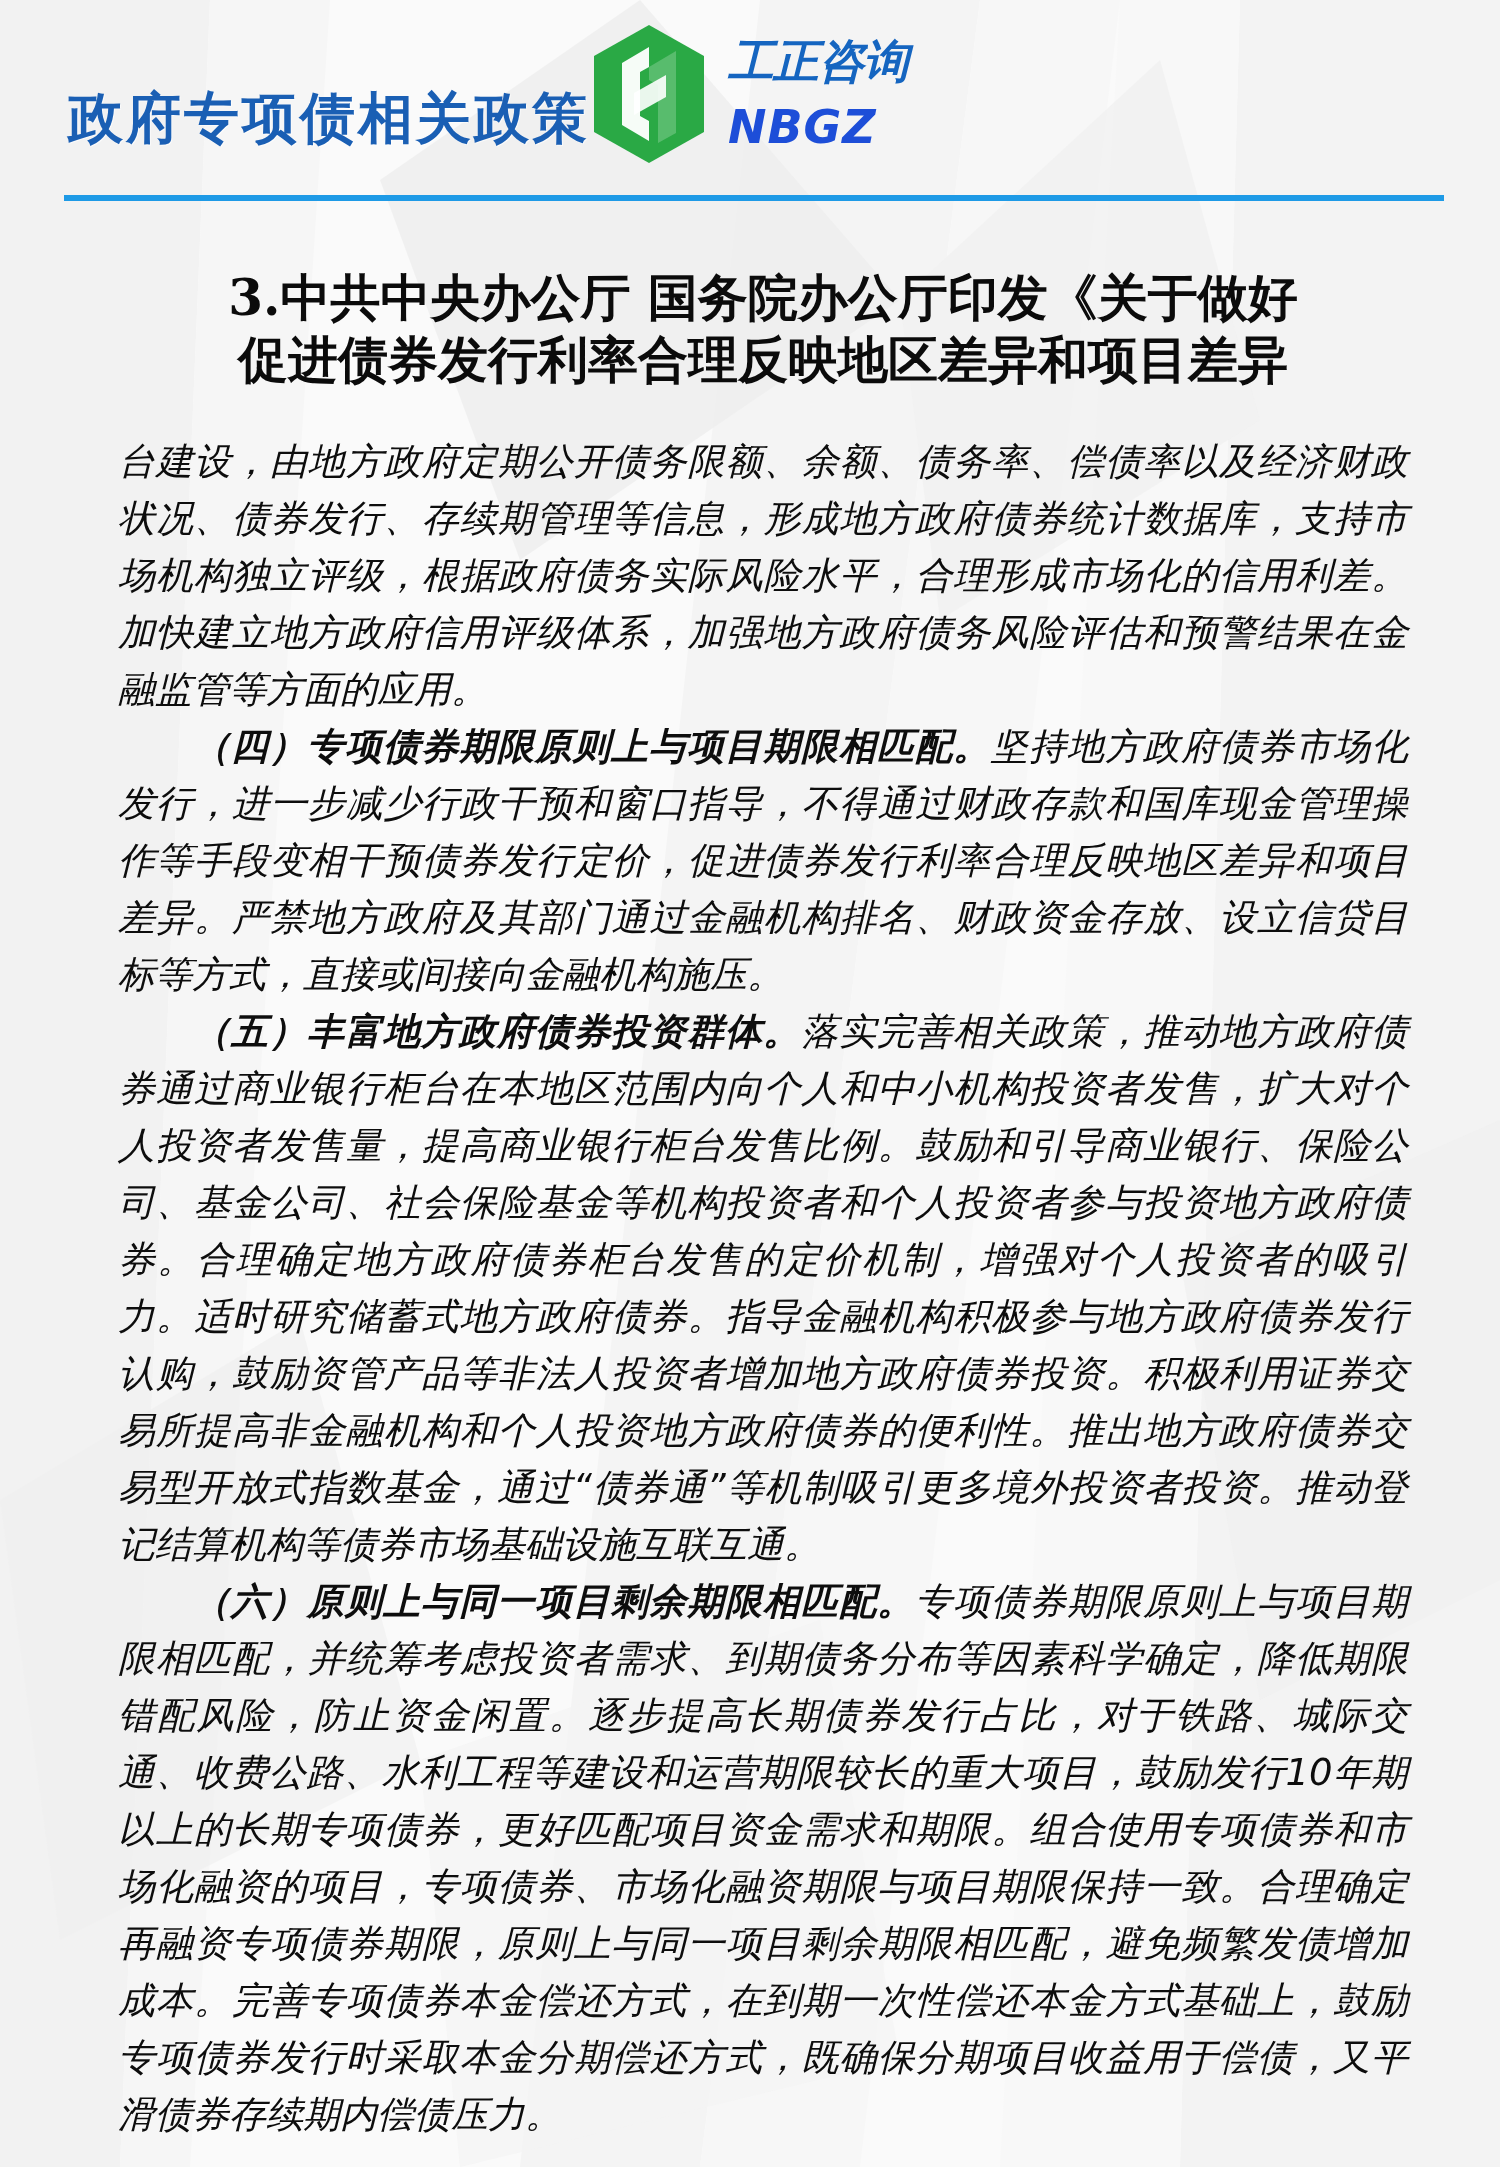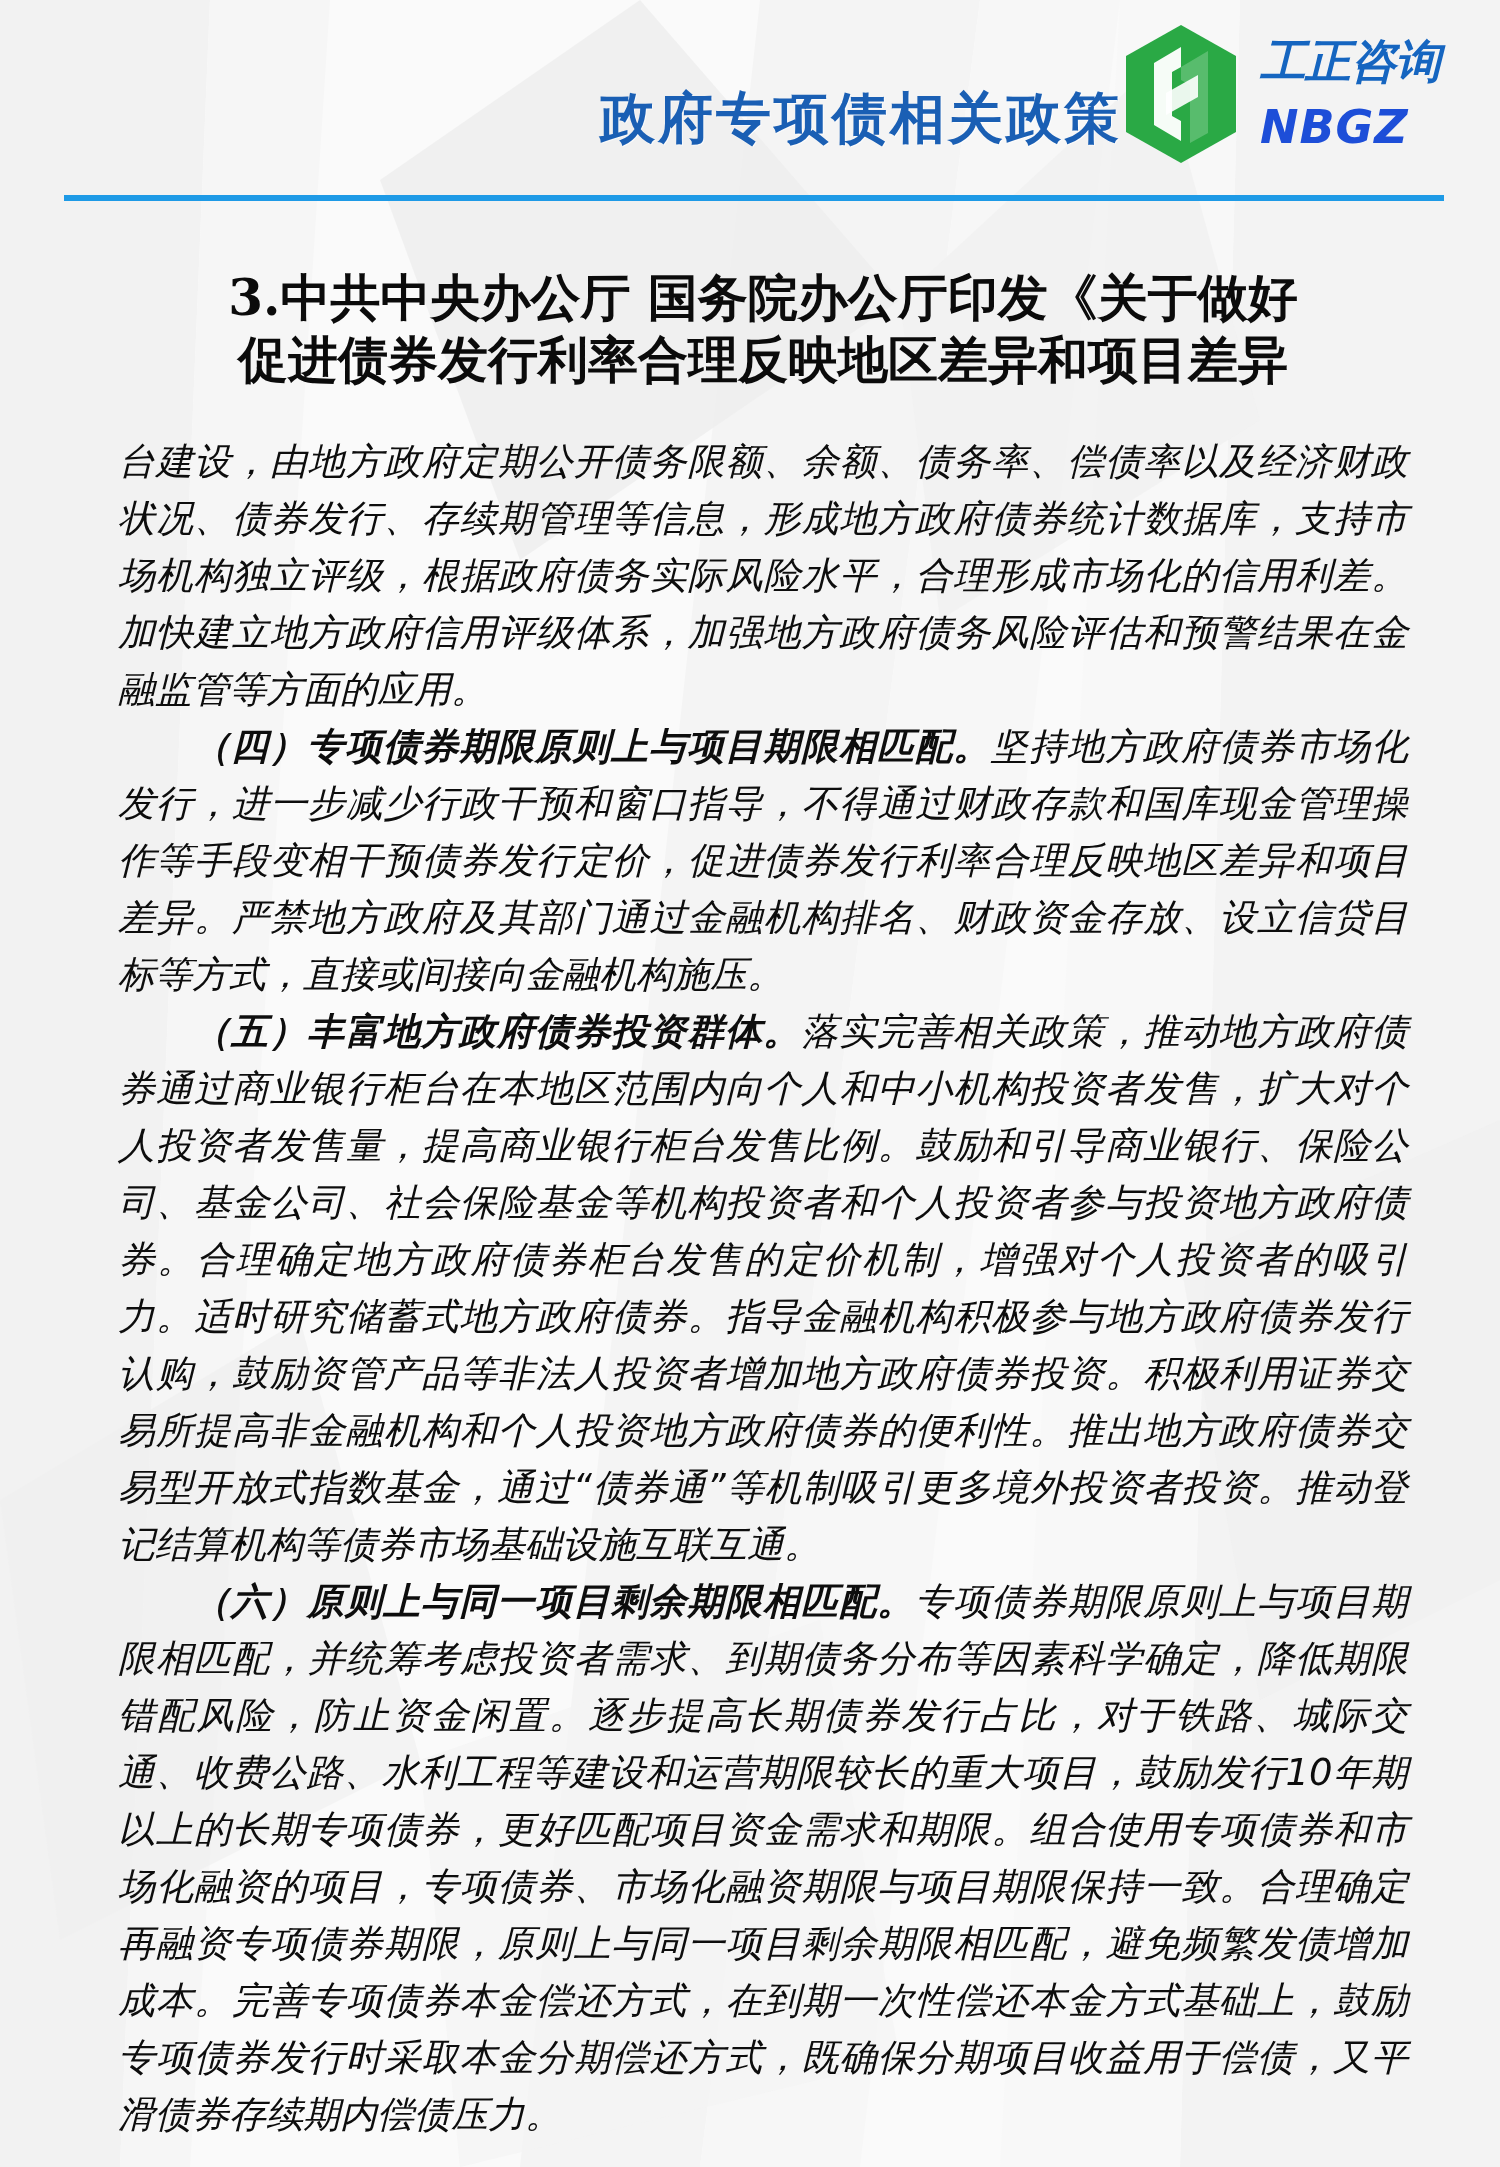--- a/index.html
+++ b/index.html
@@ -32,21 +32,21 @@
     pointer-events: none;
   }
 
   
   .header {
     position: relative;
     z-index: 2;
     height: 195px;
     display: flex;
     align-items: center;
-    justify-content: flex-end;
+    justify-content: flex-start;
     padding: 16px 60px 0 68px;
     box-sizing: border-box;
   }
   .header-title {
     font-family: "DejaVu Serif", "Liberation Serif", serif;
     font-weight: bold;
     font-size: 55px;
     letter-spacing: 3px;
     color: #1a5fb4;
     text-shadow: 1px 1px 0 rgba(255,255,255,0.6);

